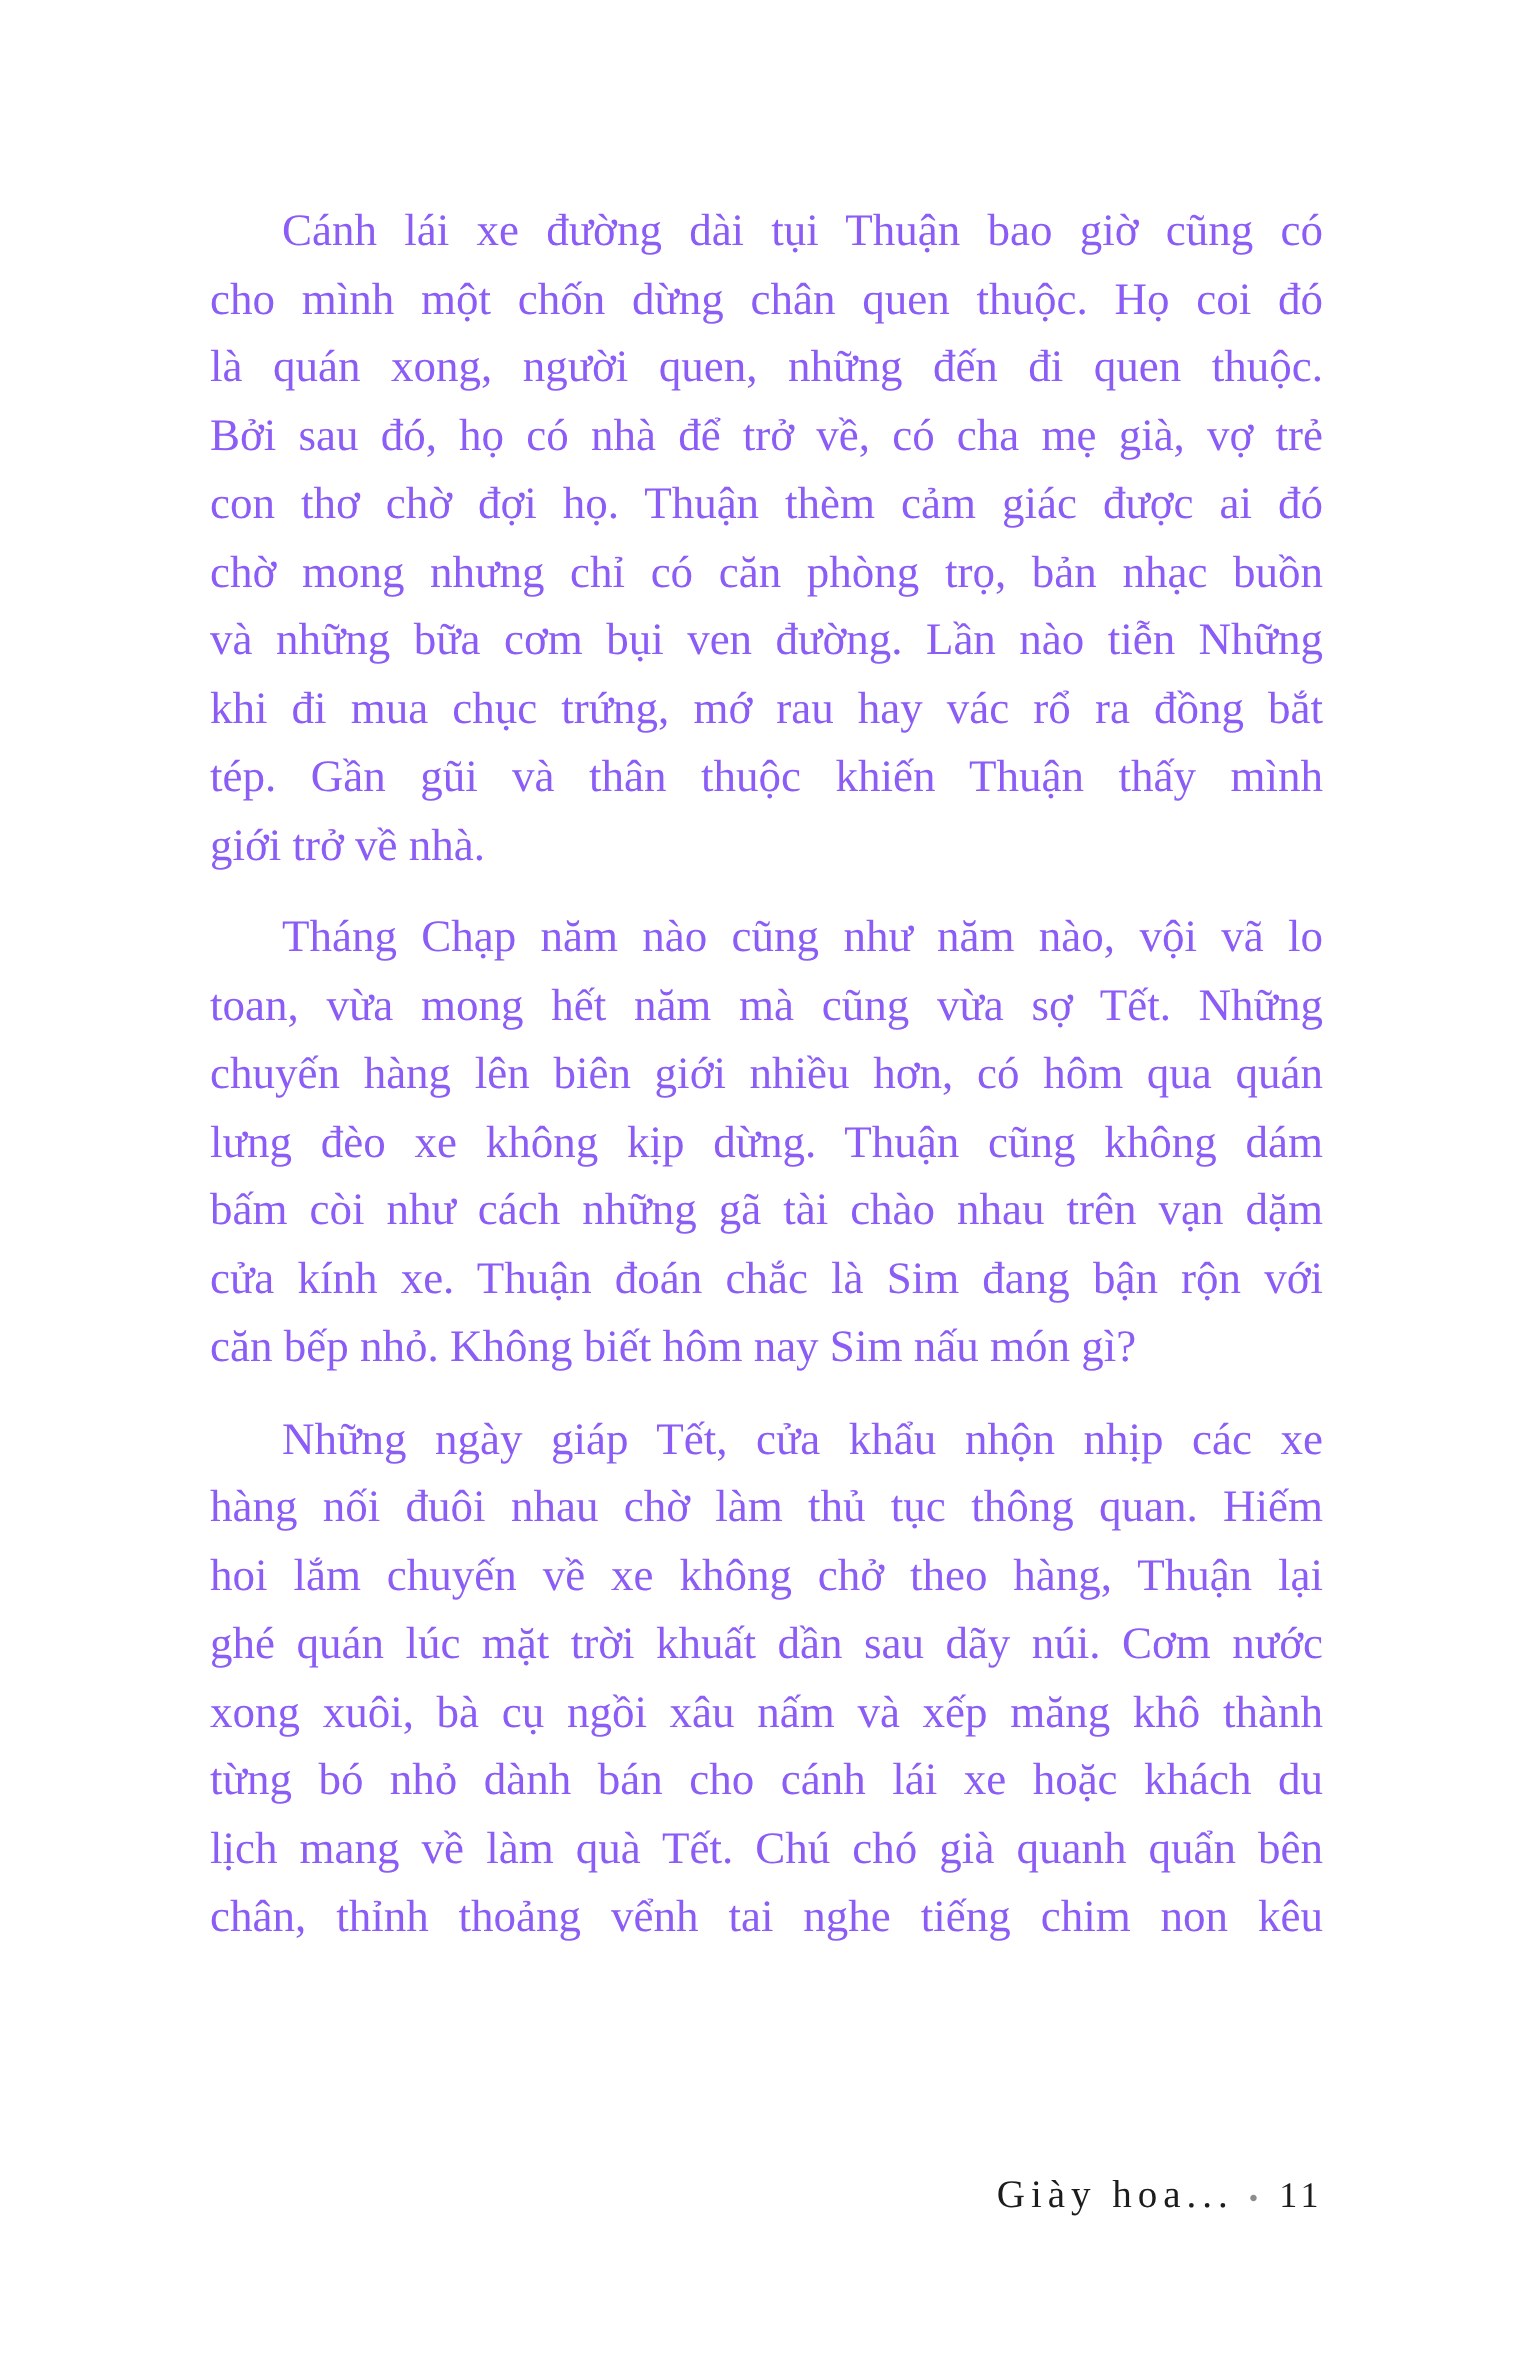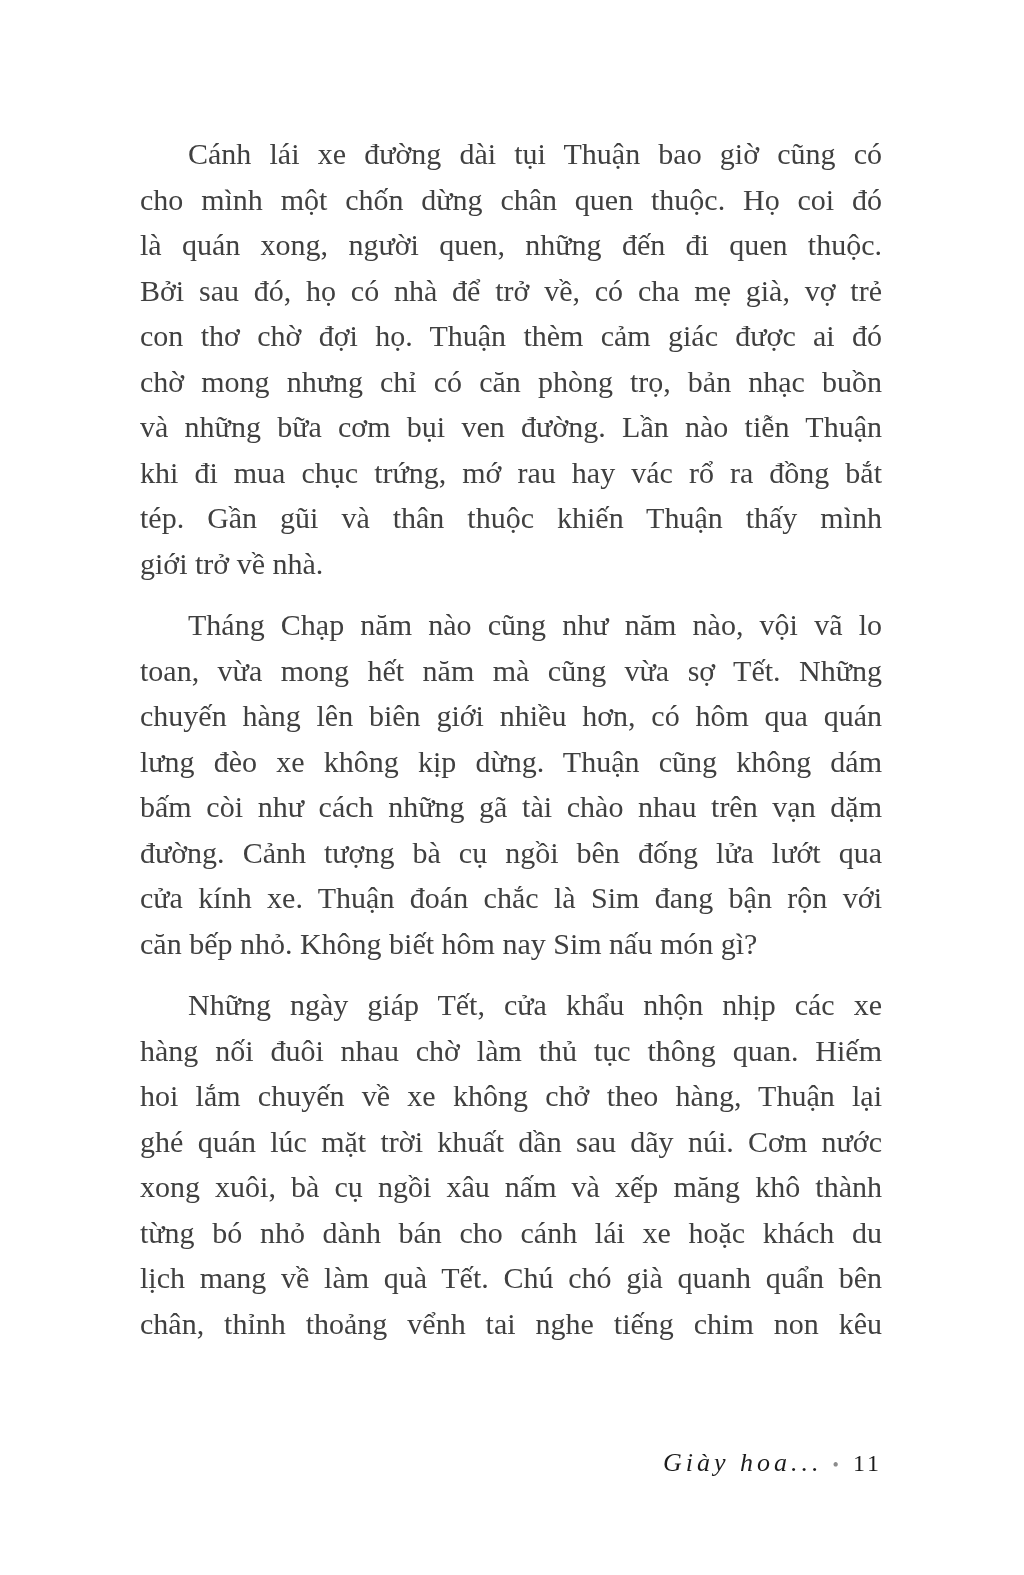--- a/index.html
+++ b/index.html
@@ -20,21 +20,21 @@
     overflow: hidden;
     color: #141414;
   }
   .text-block {
     position: absolute;
     left: 140px;
     top: 131px;
     width: 742px;
     font-size: 30px;
     line-height: 45.5px;
-    color: #404040;
+    color: #8b5cf6;
   }
   .paragraph {
     margin: 0 0 16px 0;
   }
   .paragraph:last-child {
     margin-bottom: 0;
   }
   .line {
     text-align: justify;
     
@@ -53,21 +53,20 @@
     top: 1448px;
     right: 142px;
     display: flex;
     align-items: baseline;
     white-space: nowrap;
   }
   .footer .chapter-title {
     font-size: 26px;
     letter-spacing: 4px;
     color: #1c1c1c;
-    font-style: italic;
   }
   .footer .dot {
     font-size: 18px;
     color: #8c8c8c;
     margin: 0 14px 0 10px;
   }
   .footer .page-number {
     font-size: 24px;
     letter-spacing: 3px;
     color: #1c1c1c;
@@ -79,32 +78,31 @@
 <div class="page">
 
   <div class="text-block" id="text-block">
       <div class="paragraph">
         <div class="line first-line">Cánh lái xe đường dài tụi Thuận bao giờ cũng có</div>
         <div class="line">cho mình một chốn dừng chân quen thuộc. Họ coi đó</div>
         <div class="line">là quán xong, người quen, những đến đi quen thuộc.</div>
         <div class="line">Bởi sau đó, họ có nhà để trở về, có cha mẹ già, vợ trẻ</div>
         <div class="line">con thơ chờ đợi họ. Thuận thèm cảm giác được ai đó</div>
         <div class="line">chờ mong nhưng chỉ có căn phòng trọ, bản nhạc buồn</div>
-        <div class="line">và những bữa cơm bụi ven đường. Lần nào tiễn Thuận</div>
+        <div class="line">và những bữa cơm bụi ven đường. Lần nào tiễn Những</div>
         <div class="line">khi đi mua chục trứng, mớ rau hay vác rổ ra đồng bắt</div>
         <div class="line">tép. Gần gũi và thân thuộc khiến Thuận thấy mình</div>
         <div class="line last-line">giới trở về nhà.</div>
       </div>
       <div class="paragraph">
         <div class="line first-line">Tháng Chạp năm nào cũng như năm nào, vội vã lo</div>
         <div class="line">toan, vừa mong hết năm mà cũng vừa sợ Tết. Những</div>
         <div class="line">chuyến hàng lên biên giới nhiều hơn, có hôm qua quán</div>
         <div class="line">lưng đèo xe không kịp dừng. Thuận cũng không dám</div>
         <div class="line">bấm còi như cách những gã tài chào nhau trên vạn dặm</div>
-        <div class="line">đường. Cảnh tượng bà cụ ngồi bên đống lửa lướt qua</div>
         <div class="line">cửa kính xe. Thuận đoán chắc là Sim đang bận rộn với</div>
         <div class="line last-line">căn bếp nhỏ. Không biết hôm nay Sim nấu món gì?</div>
       </div>
       <div class="paragraph">
         <div class="line first-line">Những ngày giáp Tết, cửa khẩu nhộn nhịp các xe</div>
         <div class="line">hàng nối đuôi nhau chờ làm thủ tục thông quan. Hiếm</div>
         <div class="line">hoi lắm chuyến về xe không chở theo hàng, Thuận lại</div>
         <div class="line">ghé quán lúc mặt trời khuất dần sau dãy núi. Cơm nước</div>
         <div class="line">xong xuôi, bà cụ ngồi xâu nấm và xếp măng khô thành</div>
         <div class="line">từng bó nhỏ dành bán cho cánh lái xe hoặc khách du</div>

